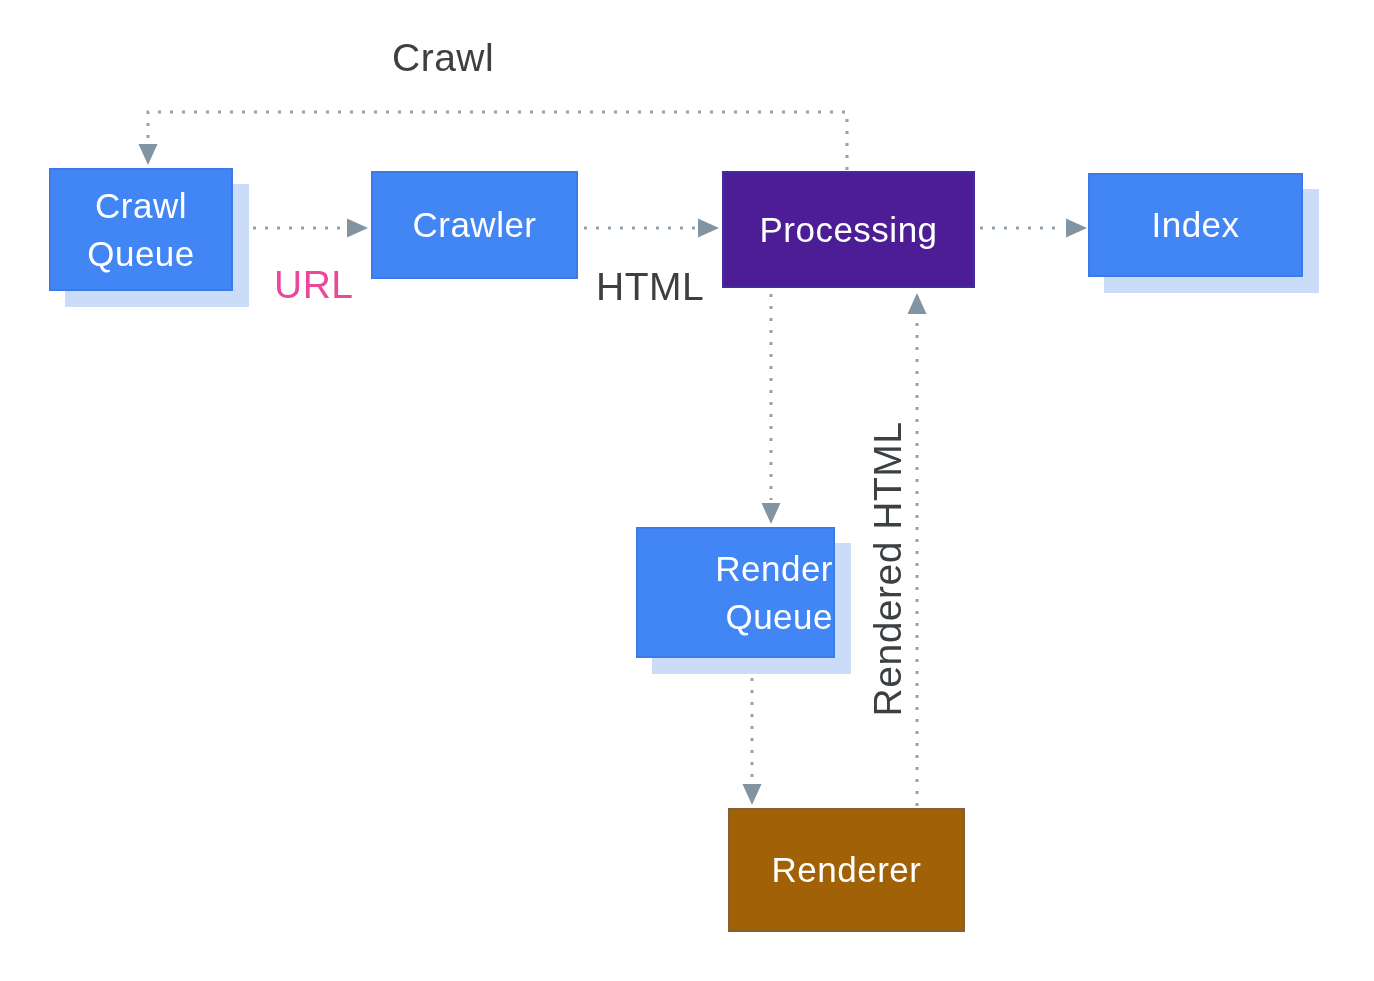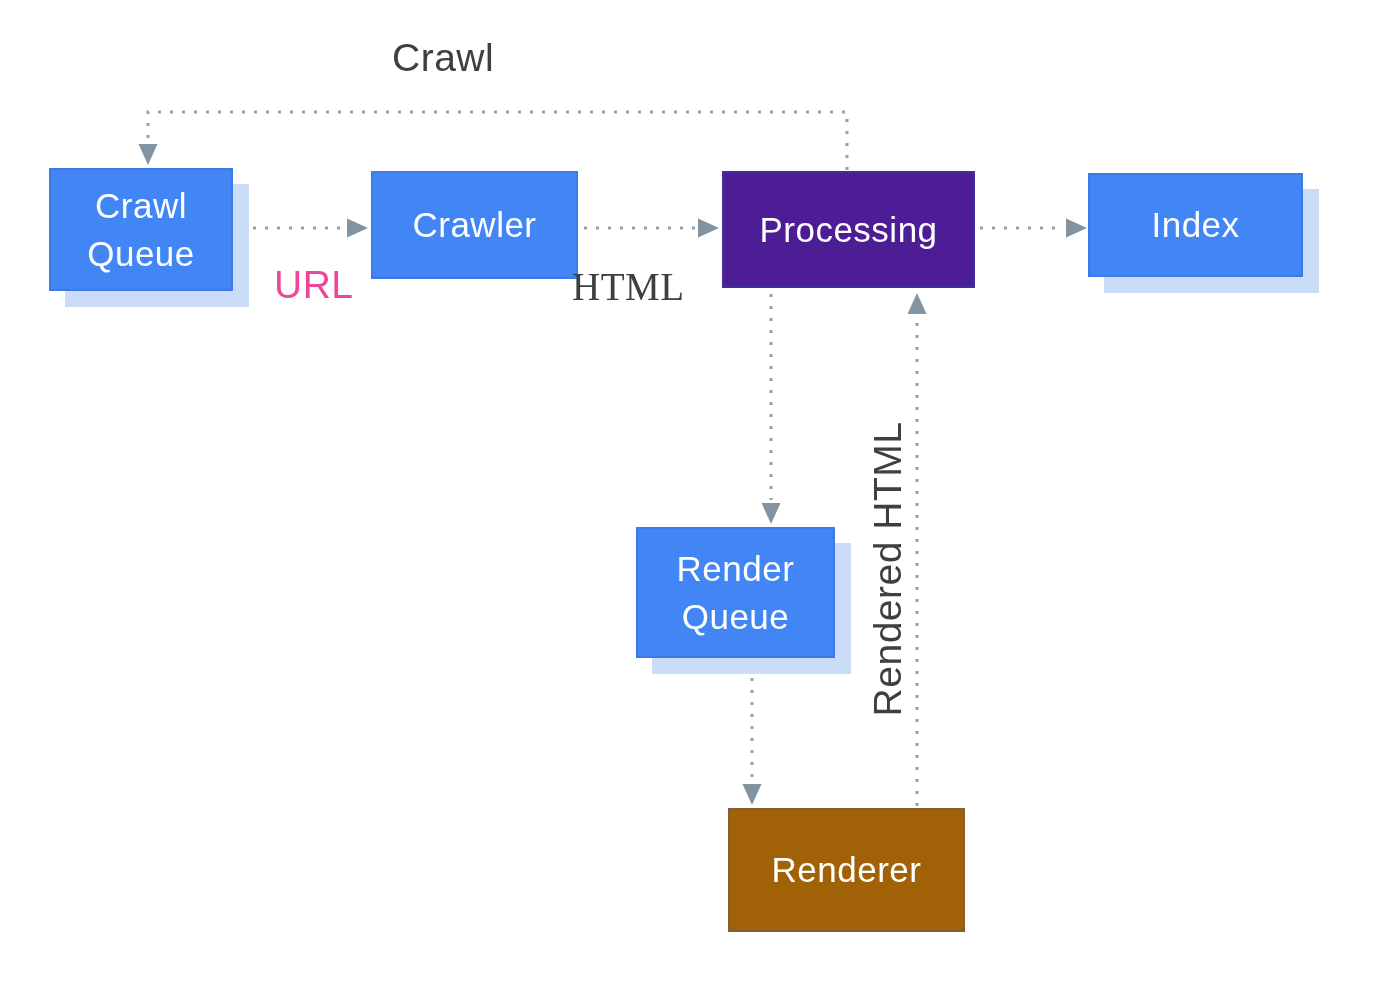--- a/index.html
+++ b/index.html
@@ -90,27 +90,27 @@
       </div>
       <div class="node" style="left: 371px; top: 171px; width: 207px; height: 108px; background: rgb(66, 133, 244); color: rgb(255, 255, 255);">
         <div>Crawler</div>
       </div>
       <div class="node" style="left: 722px; top: 171px; width: 253px; height: 117px; background: #4c1d95; color: rgb(255, 255, 255);">
         <div>Processing</div>
       </div>
       <div class="node has-shadow" style="left: 1088px; top: 173px; width: 215px; height: 104px; background: rgb(66, 133, 244); color: rgb(255, 255, 255);">
         <div>Index</div>
       </div>
-      <div class="node has-shadow" style="left: 636px; top: 527px; width: 199px; height: 131px; background: rgb(66, 133, 244); color: rgb(255, 255, 255);">
+      <div class="node has-shadow" style="left: 636px; top: 527px; width: 199px; height: 131px; background: rgb(66, 133, 244); color: rgb(255, 255, 255); align-items: flex-end;">
         <div>Render</div>
         <div>Queue</div>
       </div>
       <div class="node" style="left: 728px; top: 808px; width: 237px; height: 124px; background: #a16207; color: rgb(255, 255, 255);">
         <div>Renderer</div>
       </div>
     </div>
   <div id="labels-layer">
       <div class="edge-label" style="left: 392px; top: 36px; color: rgb(60, 64, 67);">Crawl</div>
       <div class="edge-label" style="left: 274px; top: 263px; color: #ec4899;">URL</div>
-      <div class="edge-label" style="left: 572px; top: 265px; color: rgb(60, 64, 67); font-family: Liberation Serif, serif;">HTML</div>
+      <div class="edge-label" style="left: 596px; top: 265px; color: rgb(60, 64, 67);">HTML</div>
       <div class="edge-label rotated" style="left: 888px; top: 569px; color: rgb(60, 64, 67);">Rendered HTML</div>
     </div>
 </div>
 
 </body></html>

